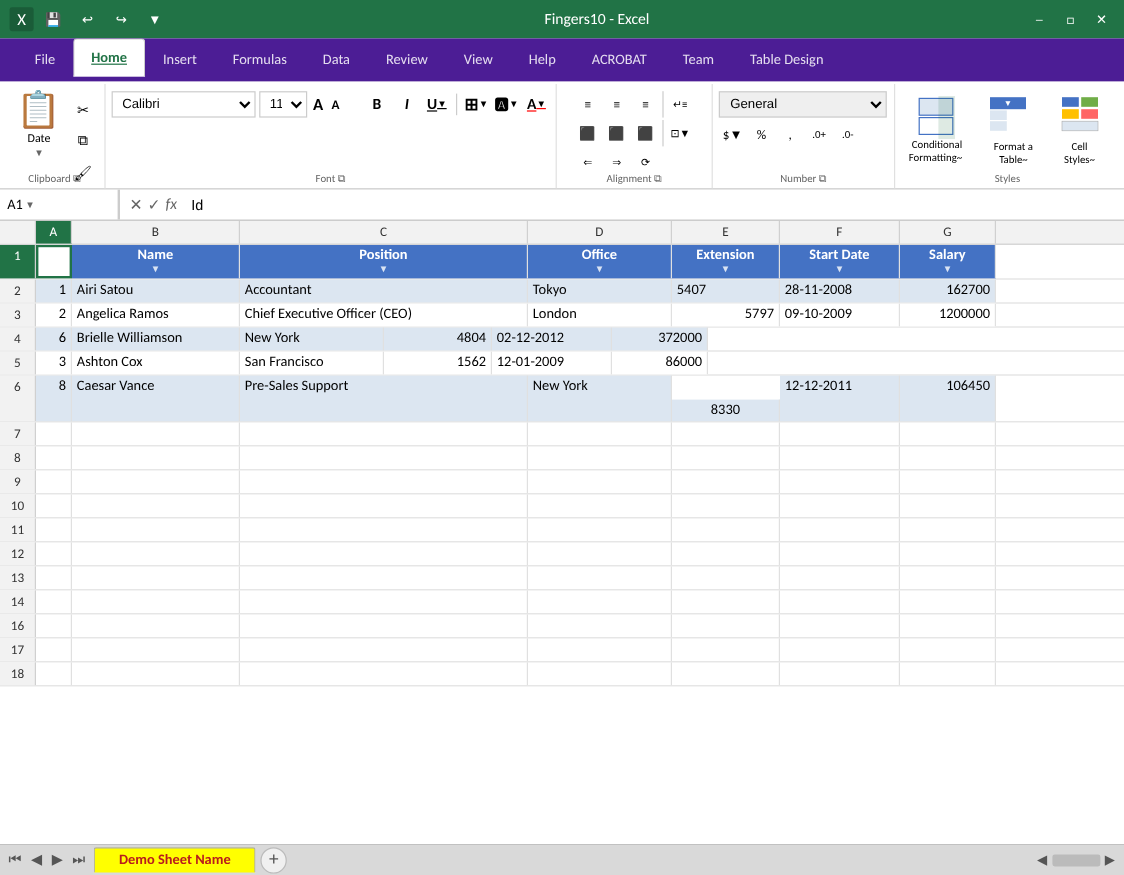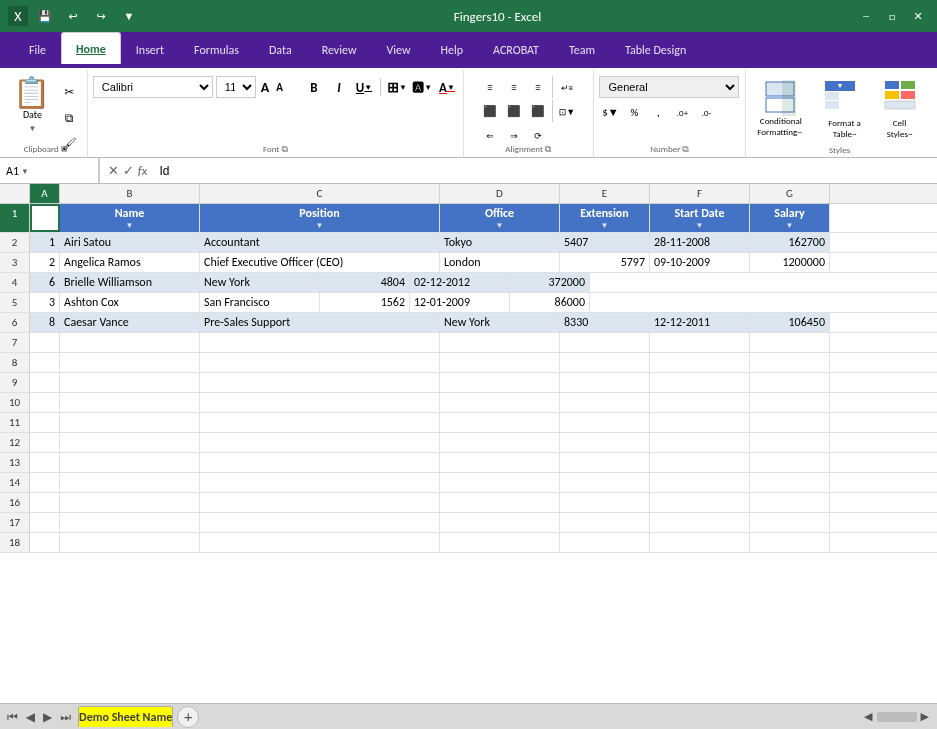--- a/index.html
+++ b/index.html
@@ -311,24 +311,24 @@
       display: flex;
       align-items: center;
       padding: 0 4px;
       gap: 2px;
     }
     .nav-btn { font-size: 12px; color: #555; cursor: pointer; padding: 0 3px; }
     .sheet-tab {
       background: #ffff00;
       border: 1px solid #aaa;
       border-bottom: none;
-      padding: 3px 0;
+      padding: 3px 20px;
       font-size: 12px;
       font-weight: bold;
-      color: #404040;
+      color: #b91c1c;
       cursor: pointer;
       border-radius: 2px 2px 0 0;
     }
     .add-sheet-btn {
       width: 22px; height: 22px;
       display: flex; align-items: center; justify-content: center;
       font-size: 16px; cursor: pointer; color: #555;
       border: 1px solid #bbb;
       border-radius: 50%;
       margin-left: 4px;
@@ -602,21 +602,21 @@
     <div class="cell col-e table-row-even" style="text-align:right;">1562</div>
     <div class="cell col-f table-row-even">12-01-2009</div>
     <div class="cell col-g table-row-even" style="text-align:right;">86000</div>
   </div>
         <div class="sheet-row">
     <div class="row-num">6</div>
     <div class="cell col-a table-row-odd" style="text-align:right;">8</div>
     <div class="cell col-b table-row-odd">Caesar Vance</div>
     <div class="cell col-c table-row-odd">Pre-Sales Support</div>
     <div class="cell col-d table-row-odd">New York</div>
-    <div class="cell col-e table-row-odd" style="text-align:left;">8330</div>
+    <div class="cell col-e table-row-odd" style="text-align:center;margin-top:20px;">8330</div>
     <div class="cell col-f table-row-odd">12-12-2011</div>
     <div class="cell col-g table-row-odd" style="text-align:right;">106450</div>
   </div>
       </div>
 
     <div id="empty-rows">
         <div class="sheet-row">
     <div class="row-num">7</div>
     <div class="cell col-a"></div>
     <div class="cell col-b"></div>

